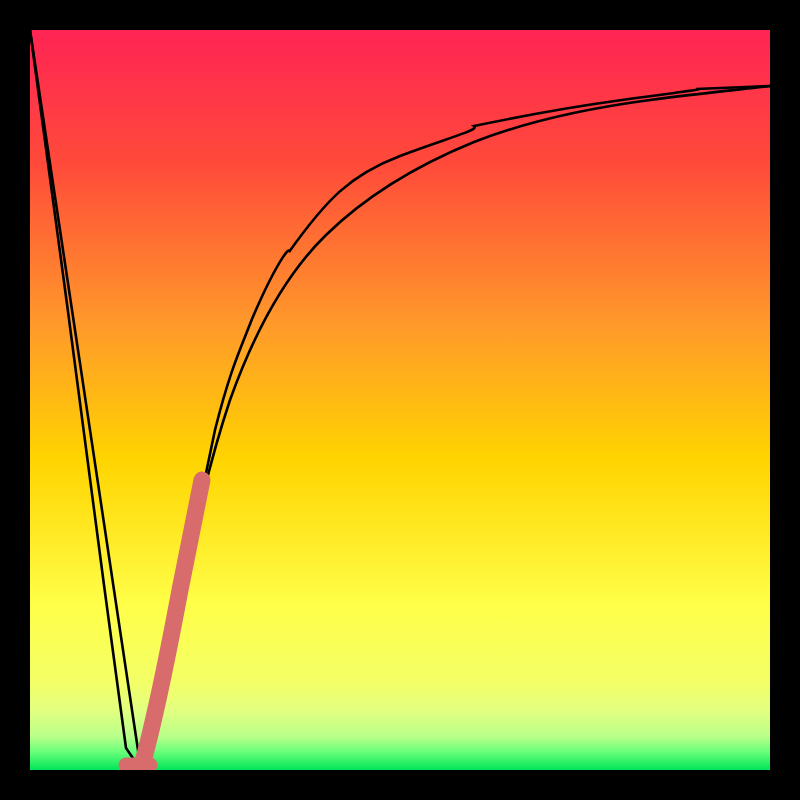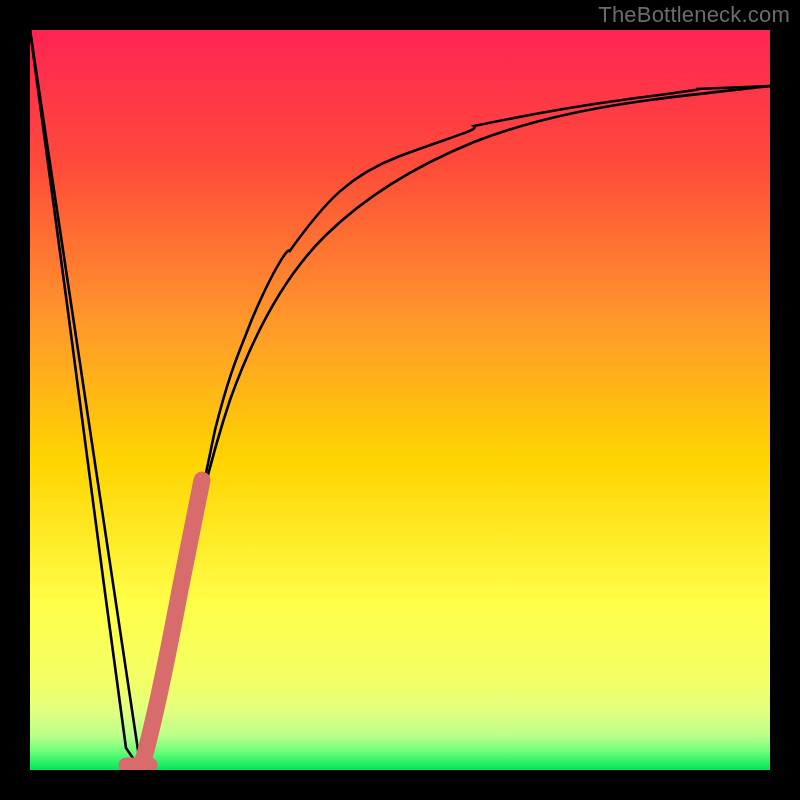--- a/index.html
+++ b/index.html
@@ -34,21 +34,20 @@
     font-weight: 400;
     letter-spacing: 0.2px;
     z-index: 10;
   }
   svg { display: block; }
 </style>
 </head>
 <body>
 
 <div class="frame">
-  <div class="watermark">TheBottleneck.com</div>
 
   <div class="plot-area">
     <svg width="740" height="740" viewBox="0 0 740 740" preserveAspectRatio="none">
       <defs>
         <linearGradient id="bg-grad" x1="0" y1="0" x2="0" y2="1">
           <stop offset="0%" stop-color="#ff2454"></stop>
           <stop offset="18%" stop-color="#ff4a3a"></stop>
           <stop offset="40%" stop-color="#ff9a2a"></stop>
           <stop offset="58%" stop-color="#ffd400"></stop>
           <stop offset="78%" stop-color="#ffff4a"></stop>

